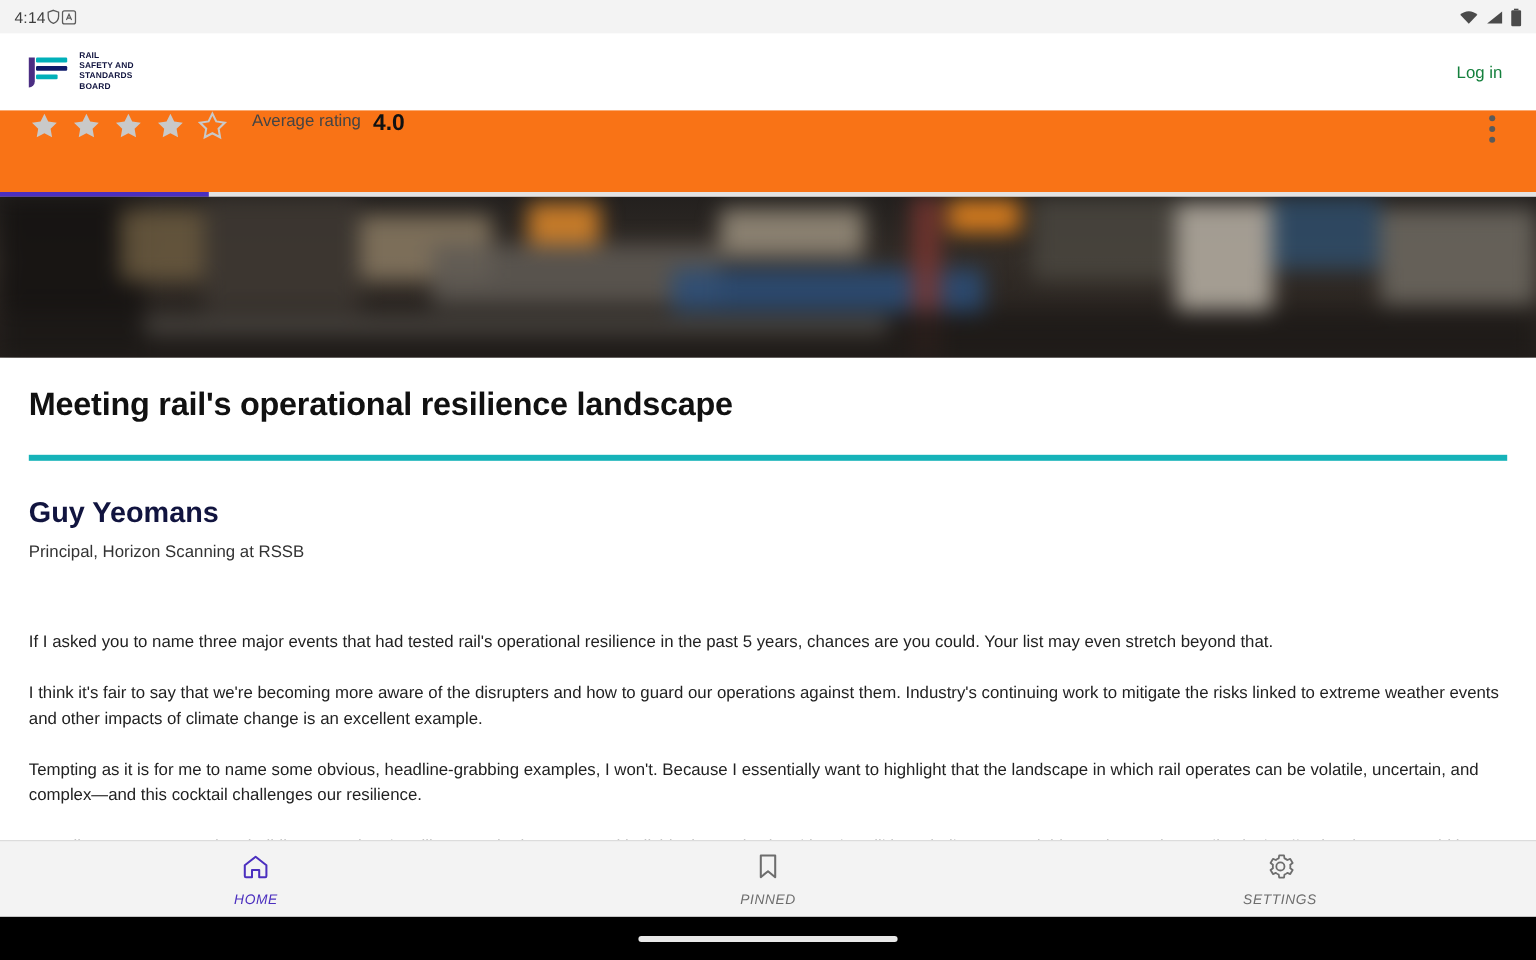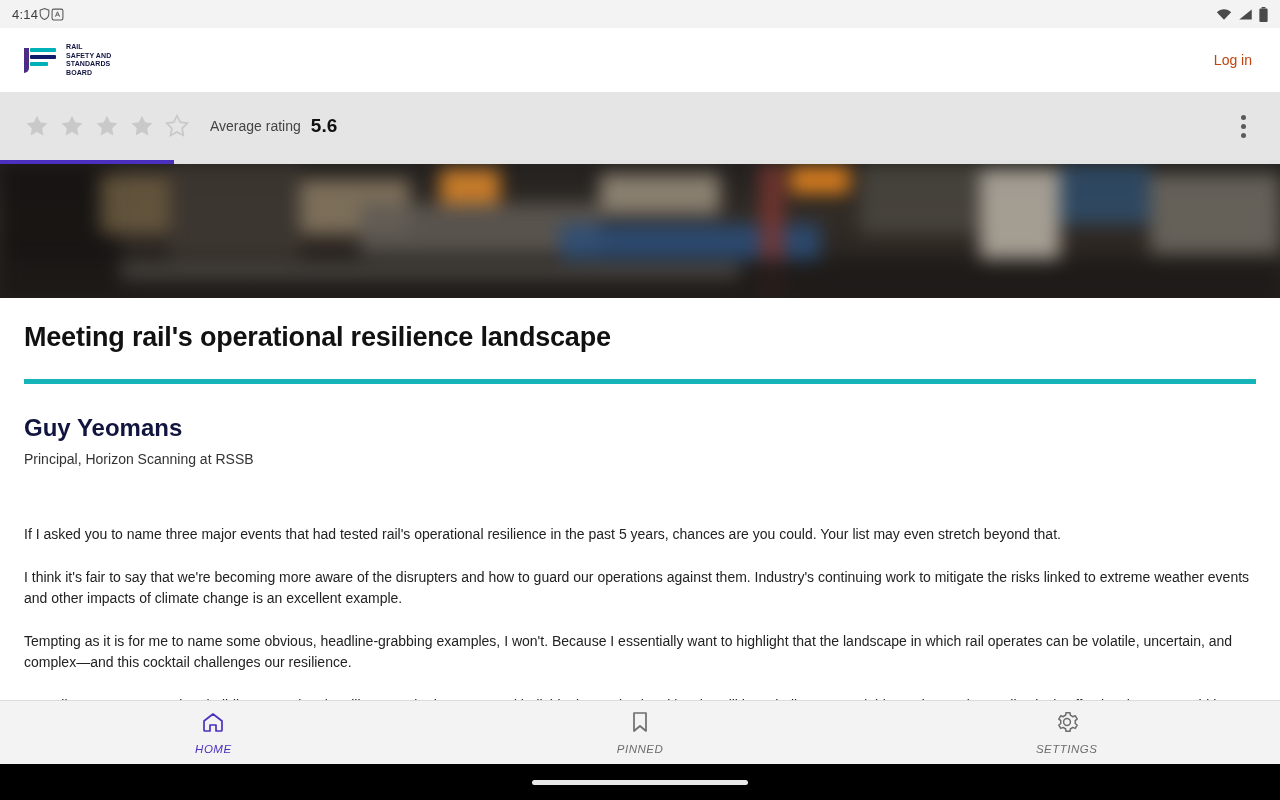--- a/index.html
+++ b/index.html
@@ -37,28 +37,28 @@
   .logo-bar { position:absolute; left:6px; height:4px; border-radius:1px; }
   .logo-bar.b1 { top:3px; width:26px; background:#00b0b9; }
   .logo-bar.b2 { top:10px; width:26px; background:#0f1b6b; }
   .logo-bar.b3 { top:17px; width:18px; background:#00b0b9; }
   .logo-j { position:absolute; left:0; top:3px; width:5px; height:25px; background:#4b2e83; border-bottom-right-radius:6px; }
   .logo-text {
     font-size: 7px; line-height: 8.5px; font-weight: 700;
     color:#11143f; letter-spacing:.1px; text-transform:uppercase;
   }
   .login-link {
-    margin-left:auto; font-size: 14px; color:#c2410c; cursor:pointer;
+    margin-left:auto; font-size: 14px; color:#15803d; cursor:pointer;
     padding: 6px 4px;
   }
 
   
   .ratingbar {
     height: 68px; flex:0 0 68px;
-    background:#e5e5e5; display:flex; align-items:center;
+    background:#f97316; display:flex; align-items:flex-start;
     padding: 0 24px; position:relative;
   }
   .stars { display:flex; align-items:center; gap:9px; }
   .star { width: 26px; height: 26px; display:block; }
   .rating-label { margin-left: 20px; font-size: 14px; color:#444; }
   .rating-value { margin-left: 10px; font-size: 19px; font-weight: 700; color:#111; }
   .kebab { margin-left:auto; width: 26px; height: 30px; display:flex; flex-direction:column; align-items:center; justify-content:center; gap:4px; cursor:pointer; }
   .kebab i { width:5px; height:5px; border-radius:50%; background:#5a5a5a; display:block; }
 
   
@@ -181,21 +181,21 @@
           <path d="M12 2.5l2.95 5.98 6.6.96-4.78 4.66 1.13 6.57L12 17.57l-5.9 3.1 1.13-6.57L2.45 9.44l6.6-.96L12 2.5z" fill="#c9c9c9"></path>
         </svg>
       <svg class="star" viewBox="0 0 24 24">
           <path d="M12 2.5l2.95 5.98 6.6.96-4.78 4.66 1.13 6.57L12 17.57l-5.9 3.1 1.13-6.57L2.45 9.44l6.6-.96L12 2.5z" fill="#c9c9c9"></path>
         </svg>
       <svg class="star" viewBox="0 0 24 24">
           <path d="M12 2.5l2.95 5.98 6.6.96-4.78 4.66 1.13 6.57L12 17.57l-5.9 3.1 1.13-6.57L2.45 9.44l6.6-.96L12 2.5z" fill="none" stroke="#c9c9c9" stroke-width="1.6"></path>
         </svg>
     </div>
     <span class="rating-label">Average rating</span>
-    <span class="rating-value">5.6</span>
+    <span class="rating-value">4.0</span>
     <div class="kebab">
       <i></i>
       <i></i>
       <i></i>
     </div>
   </div>
 
   <div class="progress">
     <span id="progress-fill" style="width: 13.6%; background: rgb(75, 47, 191);"></span>
   </div>

